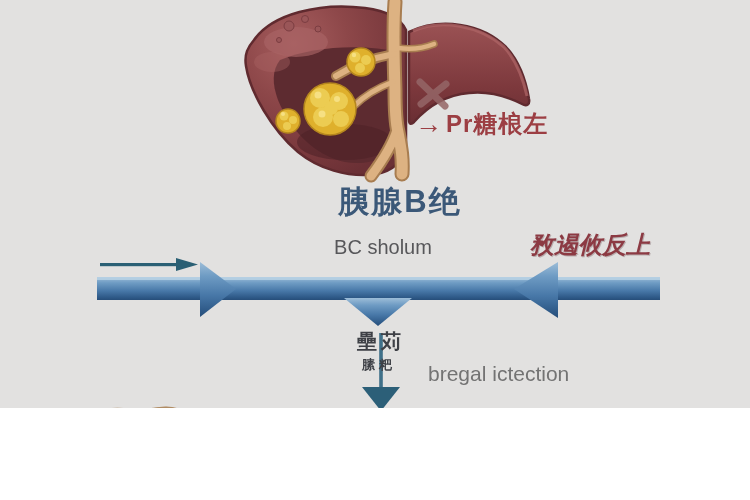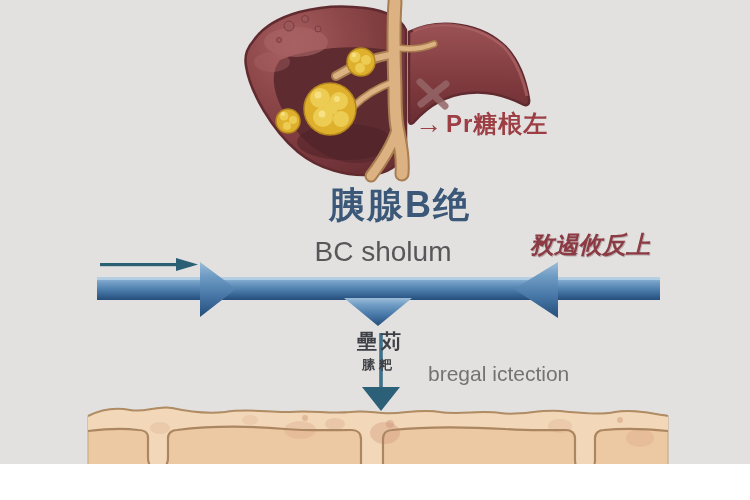--- a/index.html
+++ b/index.html
@@ -1,27 +1,27 @@
 <!DOCTYPE html>
 <html><head>
 <meta charset="utf-8">
 <style>
   html,body{margin:0;padding:0;}
   .stage{
-    position:relative;width:750px;height:464px;overflow:hidden;
+    position:relative;width:750px;height:408px;overflow:hidden;
     background:#e2e1e0;
     font-family:"Liberation Sans","DejaVu Sans",sans-serif;
   }
   .stage svg{position:absolute;left:0;top:0;}
   .txt{position:absolute;white-space:nowrap;}
   .liver-label{left:415px;top:108px;font-size:24px;font-weight:700;color:#9c3e43;letter-spacing:1px;}
   .liver-label .arrow{font-size:27px;margin-right:3px;vertical-align:-1px;}
-  .diagram-title{left:275px;top:181px;width:250px;text-align:center;font-size:36px;font-weight:700;color:#3b5878;letter-spacing:2px;}
+  .diagram-title{left:275px;top:181px;width:250px;text-align:center;font-size:31px;font-weight:700;color:#3b5878;letter-spacing:2px;}
   .label-left{left:96px;top:229px;font-size:24px;font-weight:700;color:#8c3a43;letter-spacing:2px;text-shadow:1px 1px 0 rgba(60,20,25,0.25);}
-  .label-center{left:300px;top:236px;width:166px;text-align:center;font-size:28px;color:#57575a;}
+  .label-center{left:300px;top:236px;width:166px;text-align:center;font-size:20px;color:#57575a;}
   .label-right{left:530px;top:229px;font-size:24px;font-weight:700;color:#8c3a43;text-shadow:1px 1px 0 rgba(60,20,25,0.25);font-style:italic;}
   .flow-line1{left:331px;top:328px;width:100px;text-align:center;font-size:20px;font-weight:700;color:#3e4046;letter-spacing:4px;}
   .flow-line2{left:329px;top:356px;width:100px;text-align:center;font-size:13px;font-weight:700;color:#3e4046;letter-spacing:4px;}
   .flow-note{left:428px;top:362px;font-size:21px;color:#737373;}
 </style>
 </head>
 <body>
 
 <div class="stage">
 

